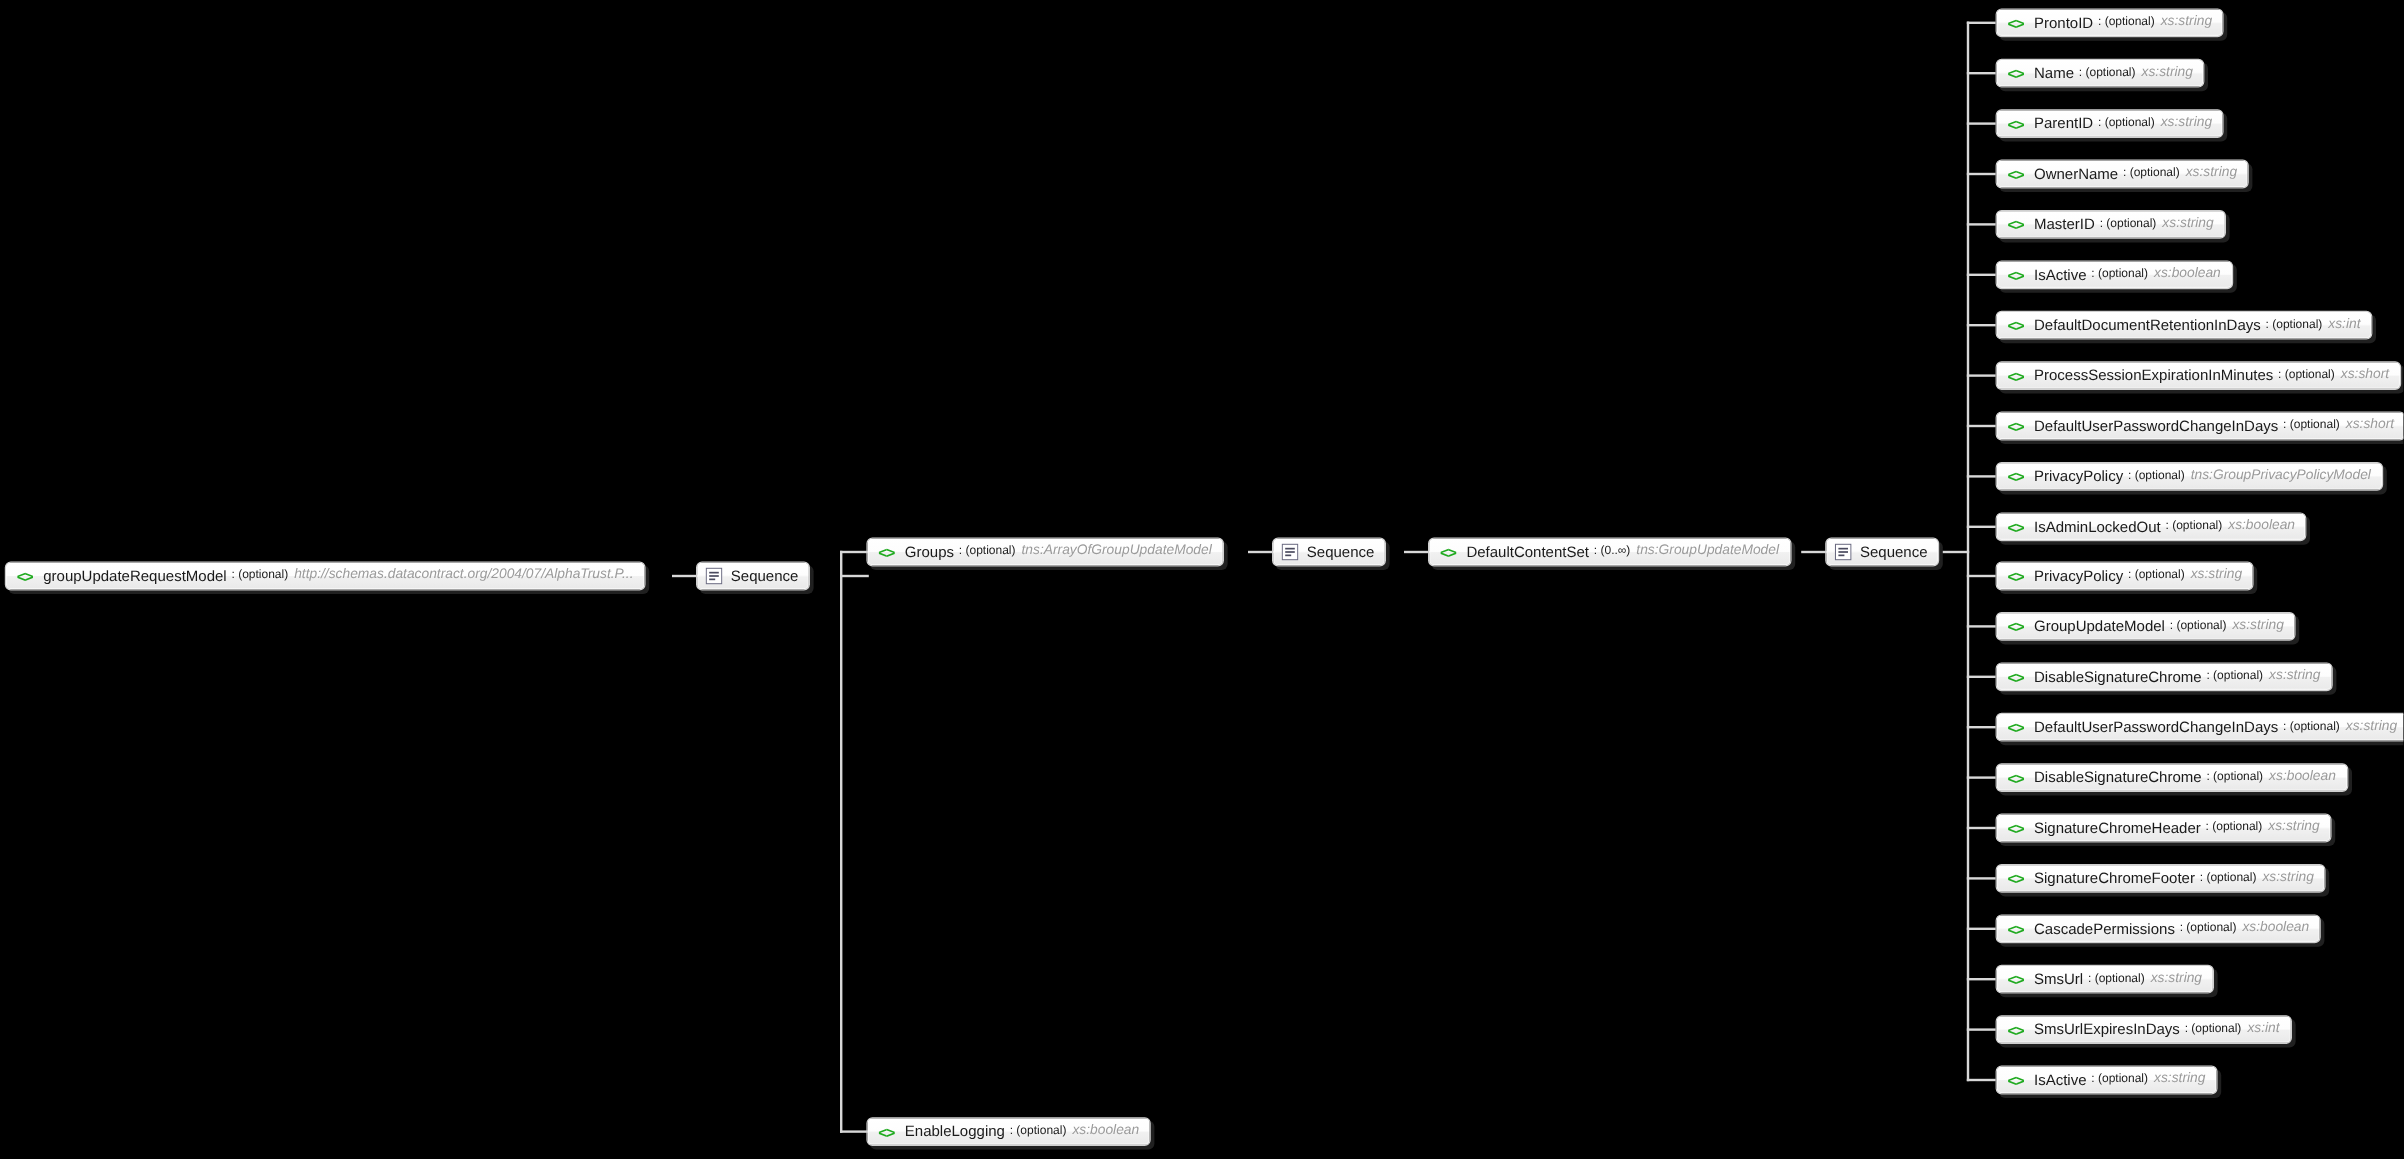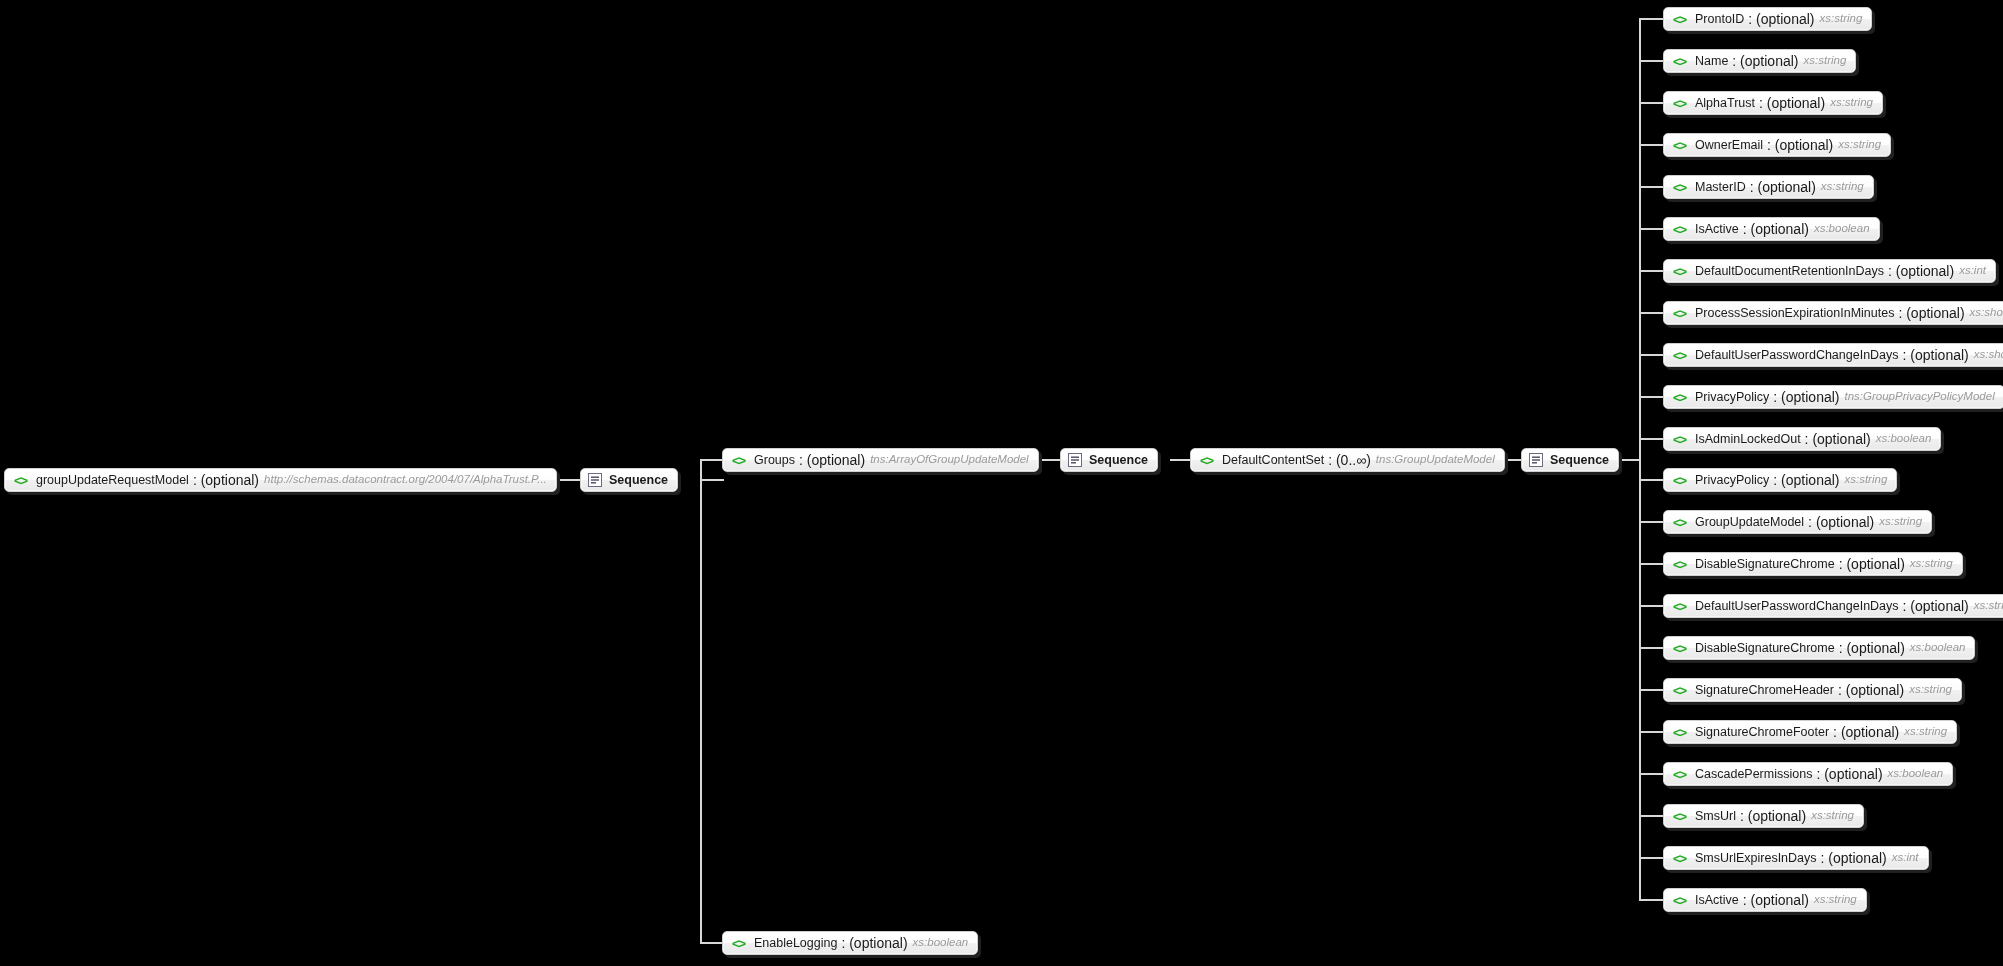--- a/index.html
+++ b/index.html
@@ -69,31 +69,31 @@
     height: 14px;
   }
   .icon-sequence svg { display: block; }
 
   .node .label {
     font-size: 12.5px;
     color: #1a1a1a;
     font-family: "Liberation Sans", sans-serif;
   }
   .node .occurs {
-    font-size: 14px;
+    font-size: 10px;
     color: #1a1a1a;
     margin-left: 4px;
   }
   .node .type {
     font-size: 11.5px;
     font-style: italic;
     color: #9a9a9a;
     margin-left: 5px;
   }
-  .node.seq .label { margin-left: 0; font-weight: bold; }
+  .node.seq .label { margin-left: 0; }
 </style>
 </head>
 <body>
 
 <div id="diagram">
 
   <div id="connector-layer">
       <div class="conn h" style="left: 560px; top: 479px; width: 22px; height: 2px;"></div>
       <div class="conn h" style="left: 700px; top: 479px; width: 24px; height: 2px;"></div>
       <div class="conn v" style="left: 700px; top: 459px; width: 2px; height: 485px;"></div>
@@ -200,27 +200,27 @@
         <span class="type">xs:string</span>
       </div>
       <div class="node" style="left: 1663px; top: 49px;">
         <span class="icon icon-element">&lt;&gt;</span>
         <span class="label">Name</span>
         <span class="occurs">: (optional)</span>
         <span class="type">xs:string</span>
       </div>
       <div class="node" style="left: 1663px; top: 91px;">
         <span class="icon icon-element">&lt;&gt;</span>
-        <span class="label">AlphaTrust</span>
+        <span class="label">ParentID</span>
         <span class="occurs">: (optional)</span>
         <span class="type">xs:string</span>
       </div>
       <div class="node" style="left: 1663px; top: 133px;">
         <span class="icon icon-element">&lt;&gt;</span>
-        <span class="label">OwnerEmail</span>
+        <span class="label">OwnerName</span>
         <span class="occurs">: (optional)</span>
         <span class="type">xs:string</span>
       </div>
       <div class="node" style="left: 1663px; top: 175px;">
         <span class="icon icon-element">&lt;&gt;</span>
         <span class="label">MasterID</span>
         <span class="occurs">: (optional)</span>
         <span class="type">xs:string</span>
       </div>
       <div class="node" style="left: 1663px; top: 217px;">

